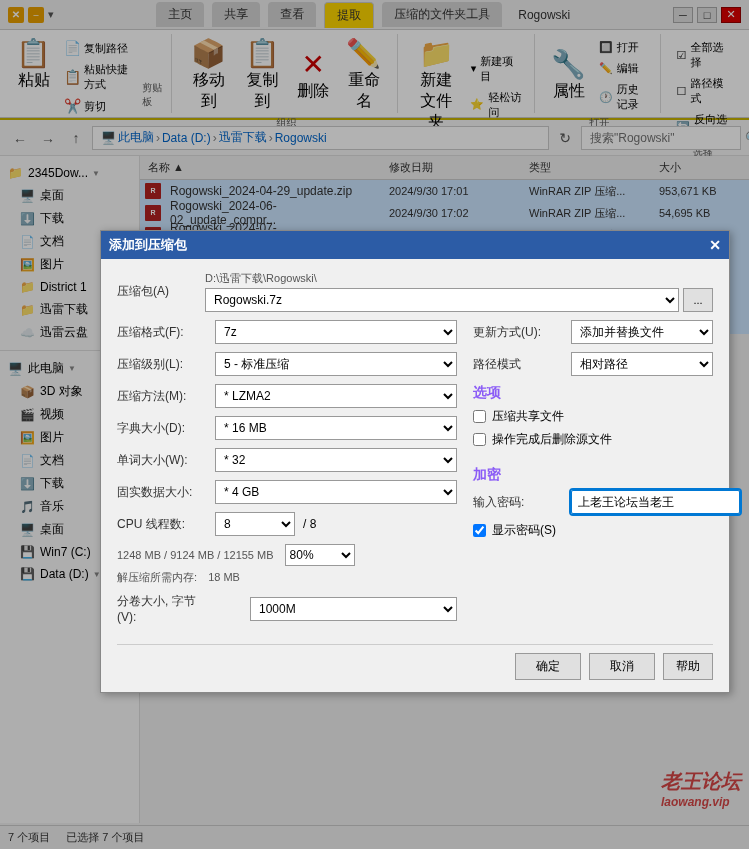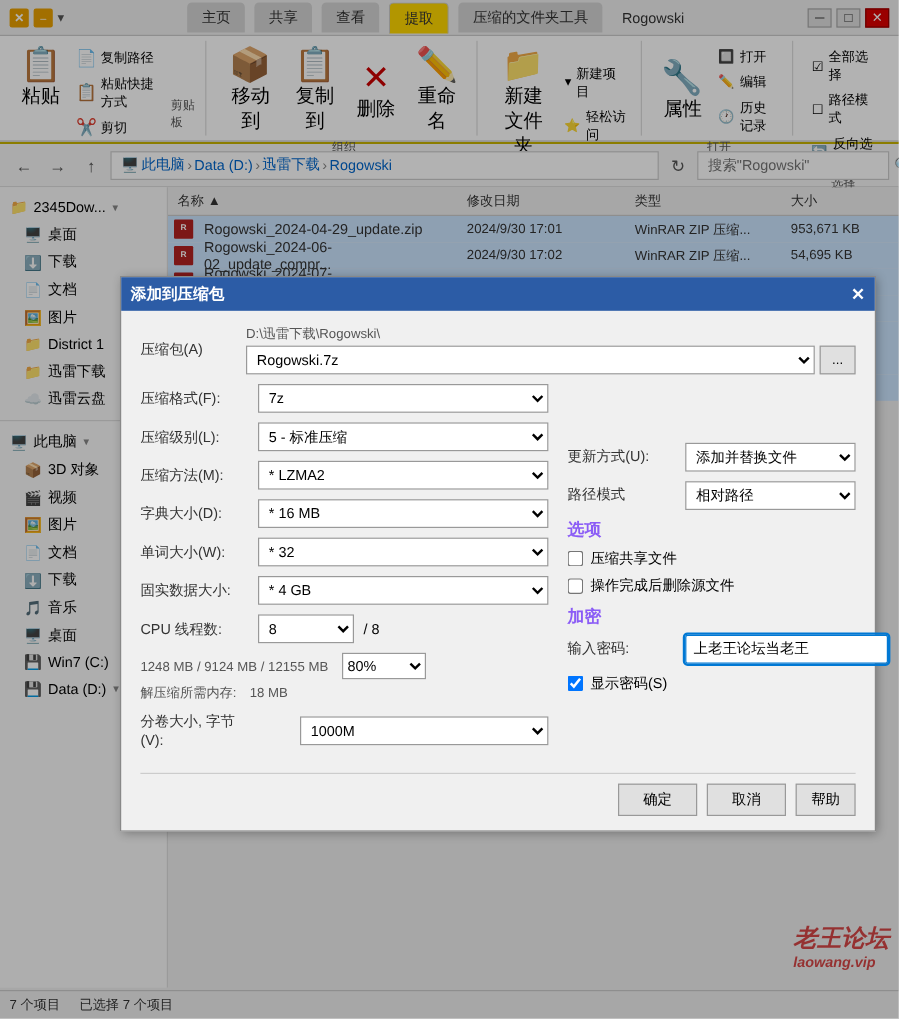--- a/index.html
+++ b/index.html
@@ -57,30 +57,30 @@
 
     
     .dialog-overlay { position: absolute; top: 0; left: 0; right: 0; bottom: 0; background: rgba(0,0,0,0.3); z-index: 100; display: flex; align-items: flex-start; justify-content: flex-start; padding-top: 230px; padding-left: 100px; }
     .dialog { background: #f0f0f0; border: 1px solid #888; box-shadow: 2px 2px 8px rgba(0,0,0,0.3); width: 630px; }
     .dialog-title { background: #2c5ca6; color: white; height: 28px; display: flex; align-items: center; padding: 0 8px; font-size: 13px; font-weight: bold; }
     .dialog-close { margin-left: auto; cursor: pointer; font-size: 14px; }
     .dialog-body { padding: 12px 16px; }
     .dialog-row { display: flex; align-items: center; margin-bottom: 8px; gap: 8px; }
     .dialog-label { width: 80px; font-size: 12px; color: #333; flex-shrink: 0; }
     .dialog-btn-browse { width: 30px; height: 24px; border: 1px solid #999; background: #e0e0e0; display: flex; align-items: center; justify-content: center; cursor: pointer; font-size: 11px; }
-    .dialog-main { display: flex; gap: 16px; align-items: center; }
+    .dialog-main { display: flex; gap: 16px; }
     .dialog-left { flex: 1; }
     .dialog-right { width: 240px; }
     .dialog-field-row { display: flex; align-items: center; margin-bottom: 8px; gap: 8px; }
     .dialog-field-label { width: 90px; font-size: 12px; color: #333; flex-shrink: 0; }
     .dialog-field-select { flex: 1; height: 24px; border: 1px solid #999; background: white; font-size: 12px; padding: 0 4px; cursor: pointer; }
     .dialog-field-select-small { width: 80px; height: 24px; border: 1px solid #999; background: white; font-size: 12px; padding: 0 4px; cursor: pointer; }
     .section-title { font-size: 14px; color: #8b5cf6; margin-bottom: 6px; font-weight: bold; }
     .checkbox-row { display: flex; align-items: center; gap: 6px; margin-bottom: 6px; font-size: 12px; }
-    .encrypt-section { margin-top: 8px; }
+    .encrypt-section { margin-top: 18px; }
     .encrypt-input { flex: 1; height: 24px; border: 1px solid #0078d4; border-radius: 2px; padding: 0 6px; font-size: 12px; background: white; outline: 2px solid #0078d4; }
     .memory-row { font-size: 11px; color: #555; margin-bottom: 4px; }
     .dialog-buttons { display: flex; justify-content: flex-end; gap: 8px; margin-top: 12px; padding-top: 8px; border-top: 1px solid #ccc; }
     .btn-ok { padding: 4px 20px; background: #e0e0e0; border: 1px solid #999; cursor: pointer; font-size: 12px; }
     .btn-help { padding: 4px 12px; background: #e0e0e0; border: 1px solid #999; cursor: pointer; font-size: 12px; }
     .watermark { position: absolute; bottom: 40px; right: 8px; color: #c00; font-size: 20px; font-weight: bold; opacity: 0.7; font-style: italic; }
 
     .percent-select { width: 70px; height: 22px; border: 1px solid #999; background: white; font-size: 12px; }
     .slash-text { font-size: 12px; }
 

